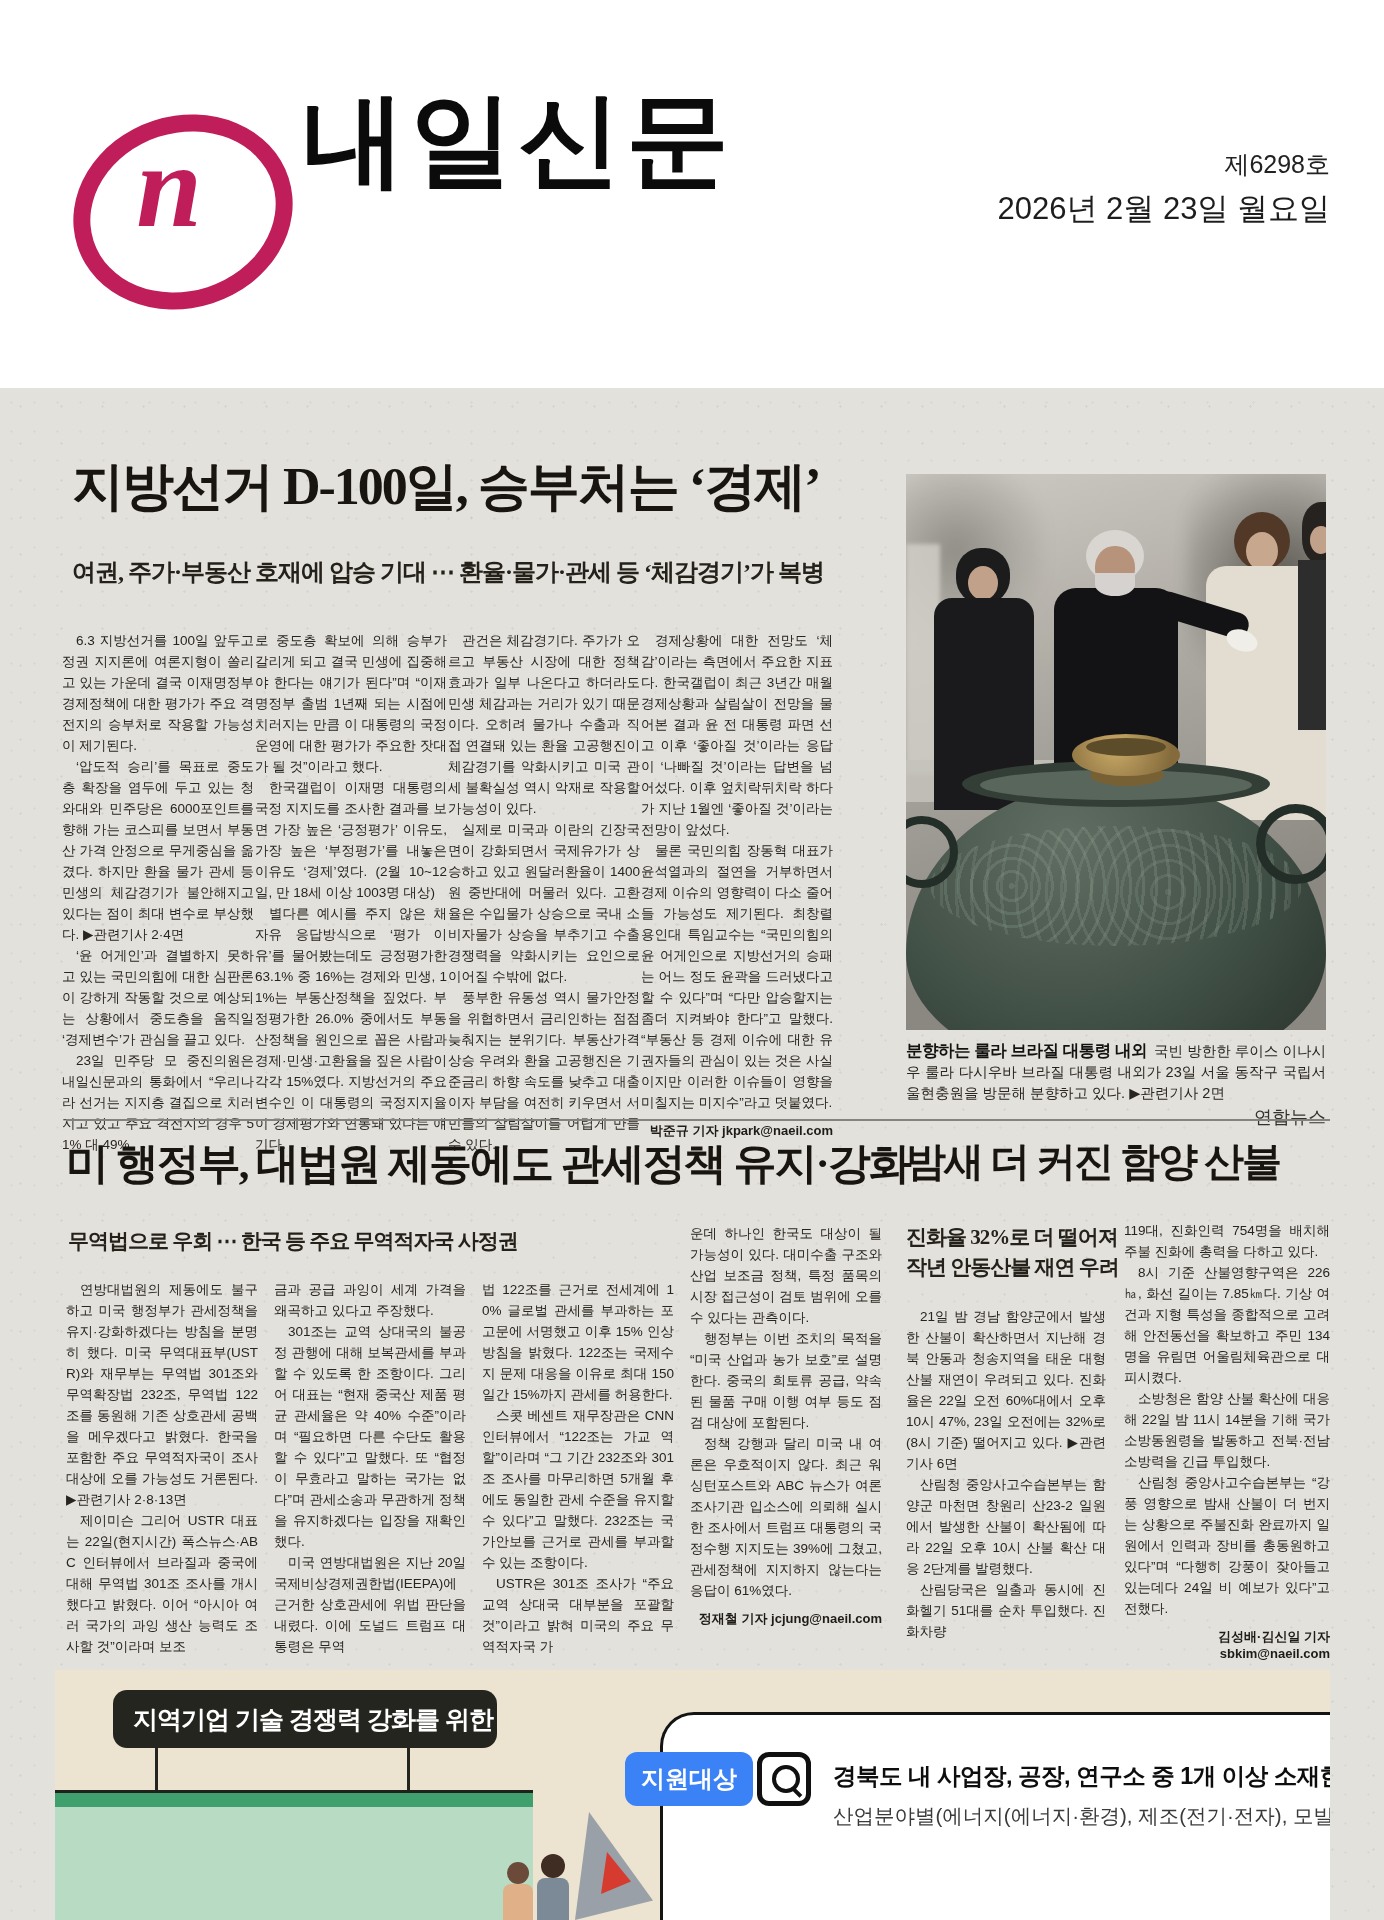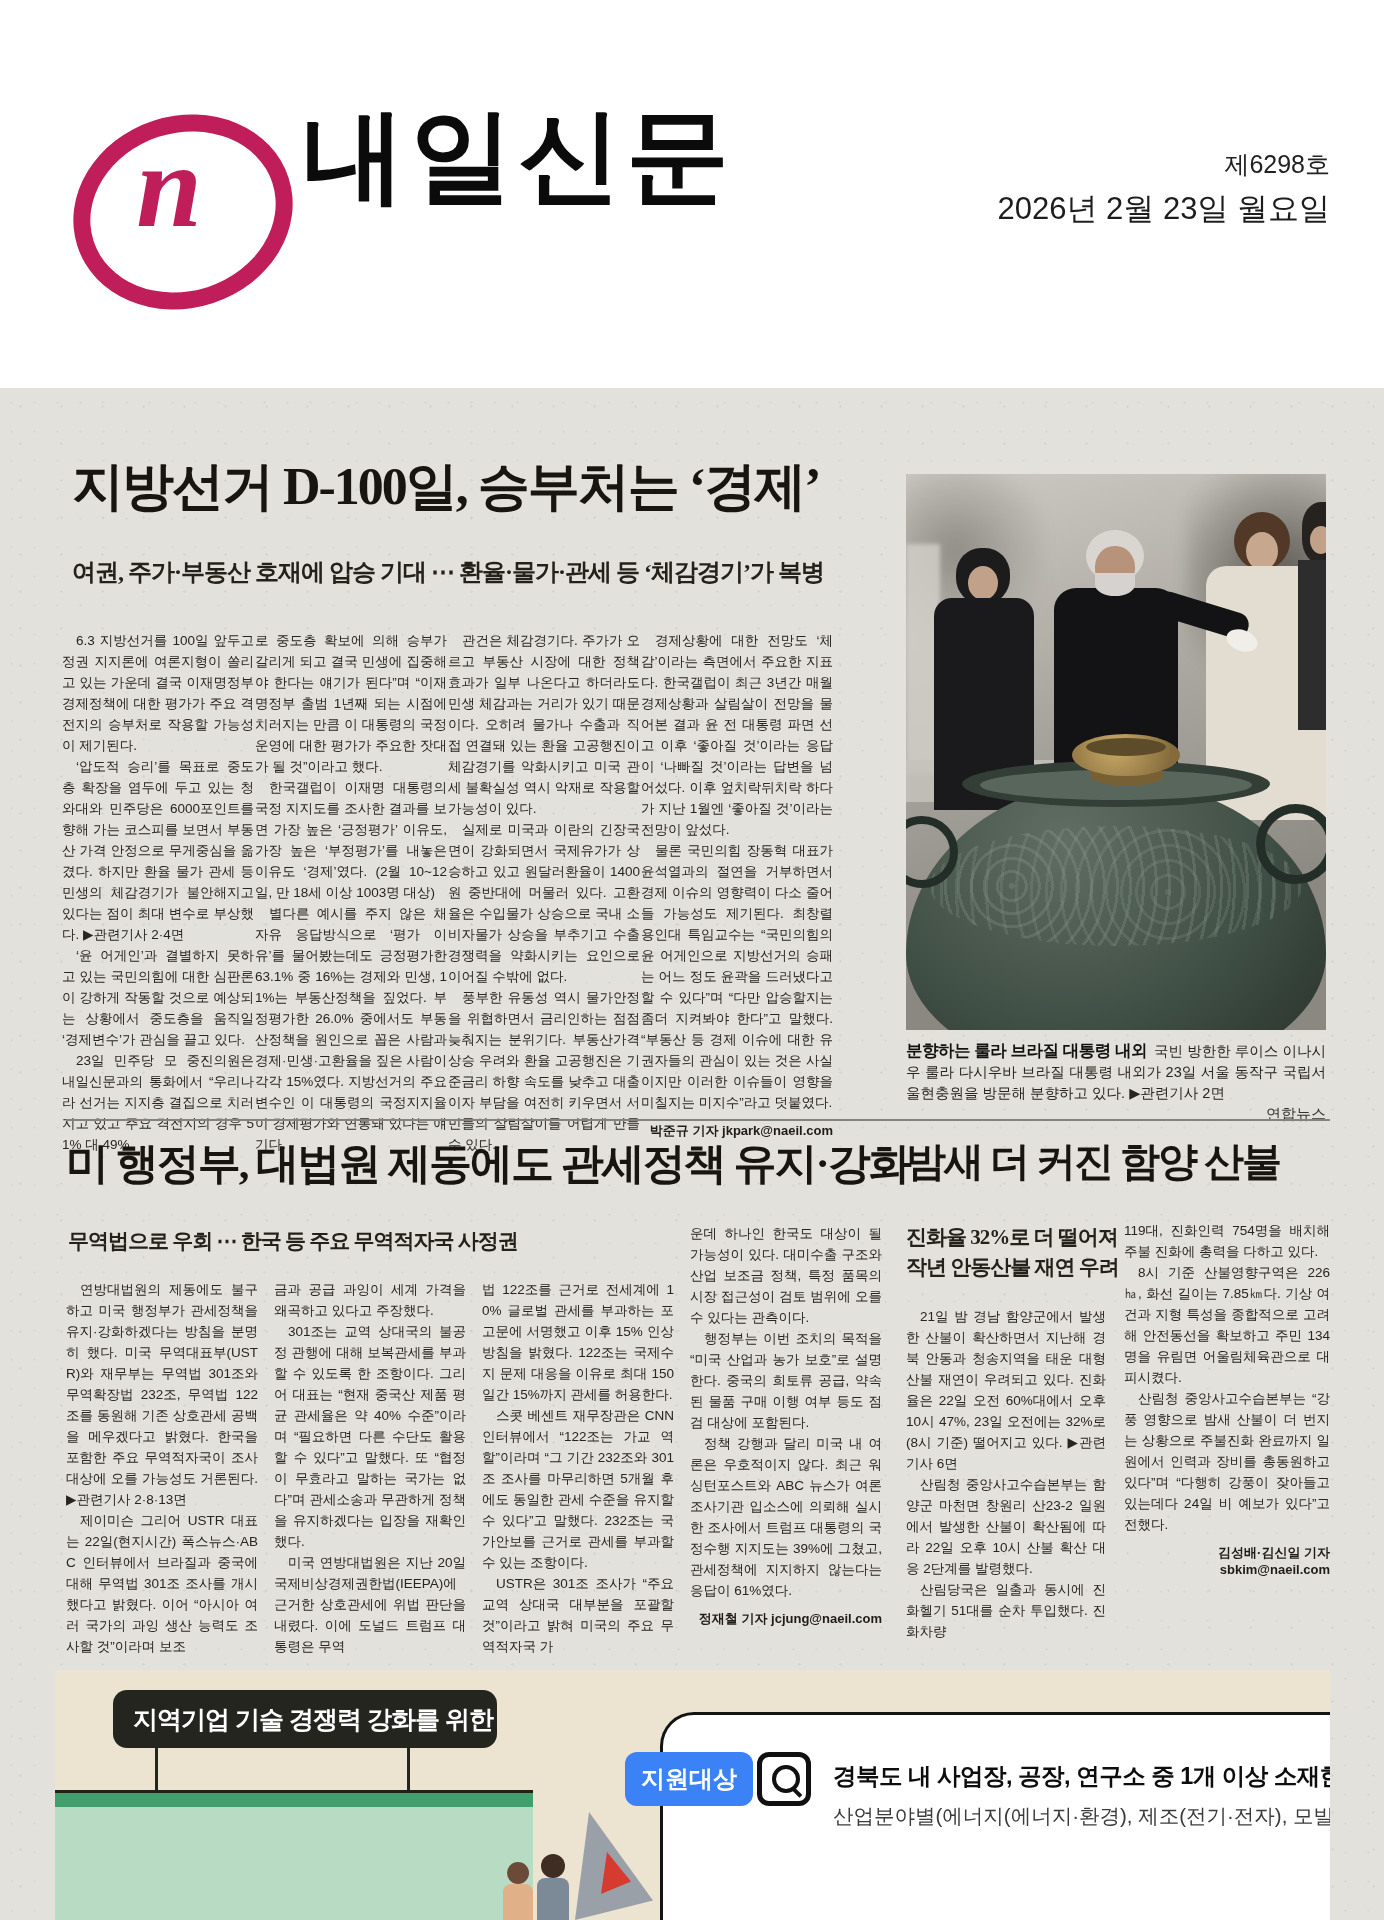--- a/index.html
+++ b/index.html
@@ -13,21 +13,21 @@
       radial-gradient(rgba(110,105,95,.10) 1.2px, transparent 1.4px),
       radial-gradient(rgba(110,105,95,.07) 1px, transparent 1.2px);
     background-size:41px 37px,23px 29px;}
 
   
   .logo-ring{left:72px;top:116px;width:188px;height:158px;border:17px solid #c01e5a;
     border-radius:50%;transform:rotate(-18deg);}
   .logo-n{left:104px;top:128px;width:130px;text-align:center;
     font-family:"Liberation Serif","DejaVu Serif",serif;font-style:italic;font-weight:900;
     font-size:118px;color:#c01e5a;line-height:1;}
-  .masthead-title{left:302px;top:104px;font-size:103px;font-weight:900;color:#0b0b0b;
+  .masthead-title{left:302px;top:88px;font-size:103px;font-weight:900;color:#0b0b0b;
     letter-spacing:5px;line-height:1;font-family:"Liberation Sans","DejaVu Sans",sans-serif;}
   .issue-no{right:54px;top:148px;font-size:25px;color:#222;text-align:right;}
   .edition-date{right:54px;top:188px;font-size:31px;color:#1d1d1d;text-align:right;}
   .headline{font-family:"Liberation Serif","DejaVu Serif",serif;font-weight:700;color:#18140f;
     letter-spacing:-2px;white-space:nowrap;line-height:1.1;}
   .subhead{font-family:"Liberation Serif","DejaVu Serif",serif;font-weight:700;color:#24201a;
     letter-spacing:-1px;white-space:nowrap;}
   .col p{margin:0;font-size:13.5px;line-height:21px;text-align:justify;word-break:break-all;
     color:#28241f;text-indent:14px;}
   .col.cont p:first-child{text-indent:0;}
@@ -78,21 +78,21 @@
   .ring-r{left:350px;top:330px;width:62px;height:62px;border:9px solid #202c24;border-radius:50%;}
   .ring-l{left:-20px;top:342px;width:56px;height:56px;border:8px solid #202c24;border-radius:50%;}
   .gold-ped{left:184px;top:290px;width:74px;height:22px;background:#7d5f28;border-radius:50%;}
   .gold-bowl{left:166px;top:260px;width:108px;height:42px;border-radius:50%;
     background:radial-gradient(circle at 40% 30%,#d3ab57,#8a6a2f 80%);}
   .gold-bowl-in{left:180px;top:264px;width:80px;height:18px;background:#5e4a20;border-radius:50%;}
   .lu-glove{left:320px;top:156px;width:32px;height:21px;background:#f3f1eb;border-radius:50%;
     transform:rotate(20deg);}
   .caption{margin-top:10px;font-size:14.5px;line-height:21px;text-align:justify;color:#28241f;}
   .caption-title{font-weight:800;font-size:16.5px;letter-spacing:-0.5px;margin-right:7px;color:#141210;}
-  .photo-credit{text-align:right;font-size:15px;color:#35322d;margin-top:1px;}
+  .photo-credit{text-align:right;font-size:18px;color:#35322d;margin-top:1px;}
 
   
   .section-divider{left:66px;top:1119px;width:1264px;height:0;border-top:2px solid #85837f;}
 
   
   .a2{left:66px;top:1140px;width:816px;}
   .a2-headline{font-size:43px;}
   .a2-body{position:relative;margin-top:36px;display:grid;grid-template-columns:repeat(4,192px);
     column-gap:16px;align-items:start;}
   .a2-subhead{position:absolute;left:2px;top:4px;font-size:21px;}
@@ -263,20 +263,21 @@
         <div>
             <p>21일 밤 경남 함양군에서 발생한 산불이 확산하면서 지난해 경북 안동과 청송지역을 태운 대형산불 재연이 우려되고 있다. 진화율은 22일 오전 60%대에서 오후 10시 47%, 23일 오전에는 32%로(8시 기준) 떨어지고 있다.  ▶관련기사 6면</p>
             <p>산림청 중앙사고수습본부는 함양군 마천면 창원리 산23-2 일원에서 발생한 산불이 확산됨에 따라 22일 오후 10시 산불 확산 대응 2단계를 발령했다.</p>
             <p>산림당국은 일출과 동시에 진화헬기 51대를 순차 투입했다. 진화차량</p>
           </div>
       </div>
       <div class="col cont">
         <div>
             <p>119대, 진화인력 754명을 배치해 주불 진화에 총력을 다하고 있다.</p>
             <p>8시 기준 산불영향구역은 226㏊, 화선 길이는 7.85㎞다. 기상 여건과 지형 특성을 종합적으로 고려해 안전동선을 확보하고 주민 134명을 유림면 어울림체육관으로 대피시켰다.</p>
+            <p>소방청은 함양 산불 확산에 대응해 22일 밤 11시 14분을 기해 국가소방동원령을 발동하고 전북·전남 소방력을 긴급 투입했다.</p>
             <p>산림청 중앙사고수습본부는 “강풍 영향으로 밤새 산불이 더 번지는 상황으로 주불진화 완료까지 일원에서 인력과 장비를 총동원하고 있다”며 “다행히 강풍이 잦아들고 있는데다 24일 비 예보가 있다”고 전했다.</p>
           </div>
         <div class="byline">김성배·김신일 기자 sbkim@naeil.com</div>
       </div>
     </div>
   </div>
 
   <div class="ad abs">
     <div class="ad-tagline-box">지역기업 기술 경쟁력 강화를 위한</div>
     <div class="ad-leg1"></div>

